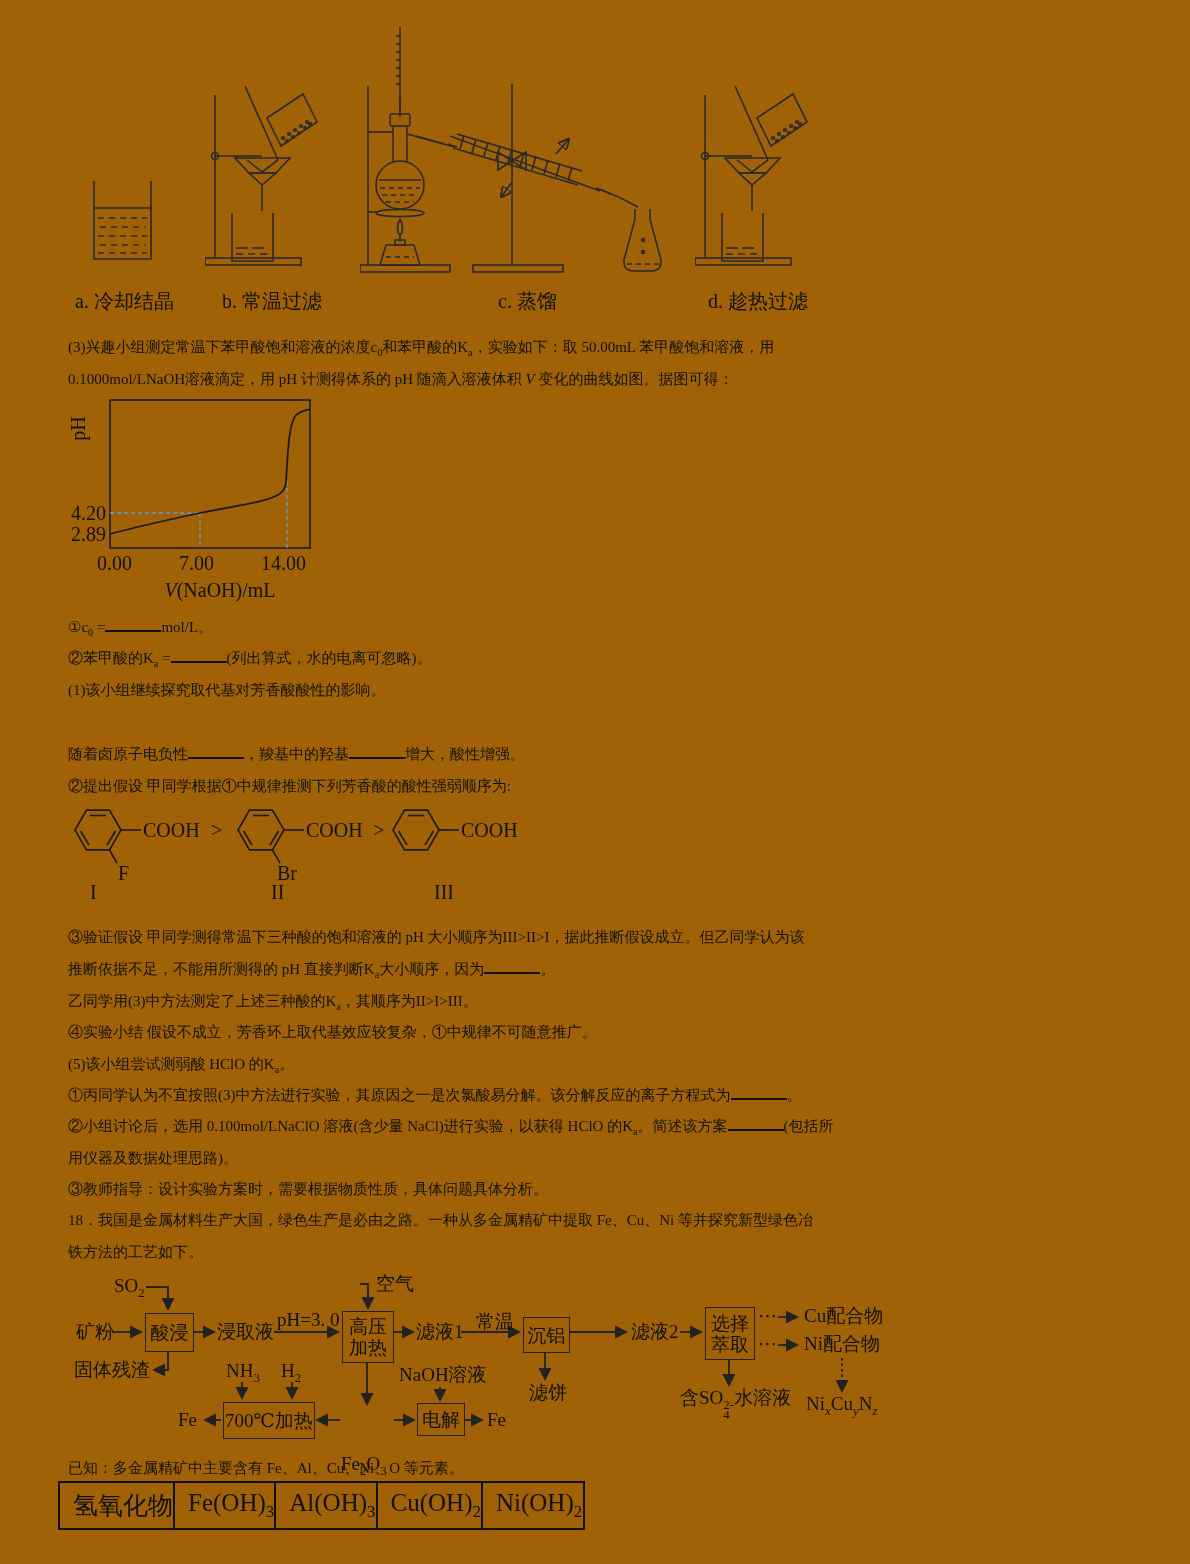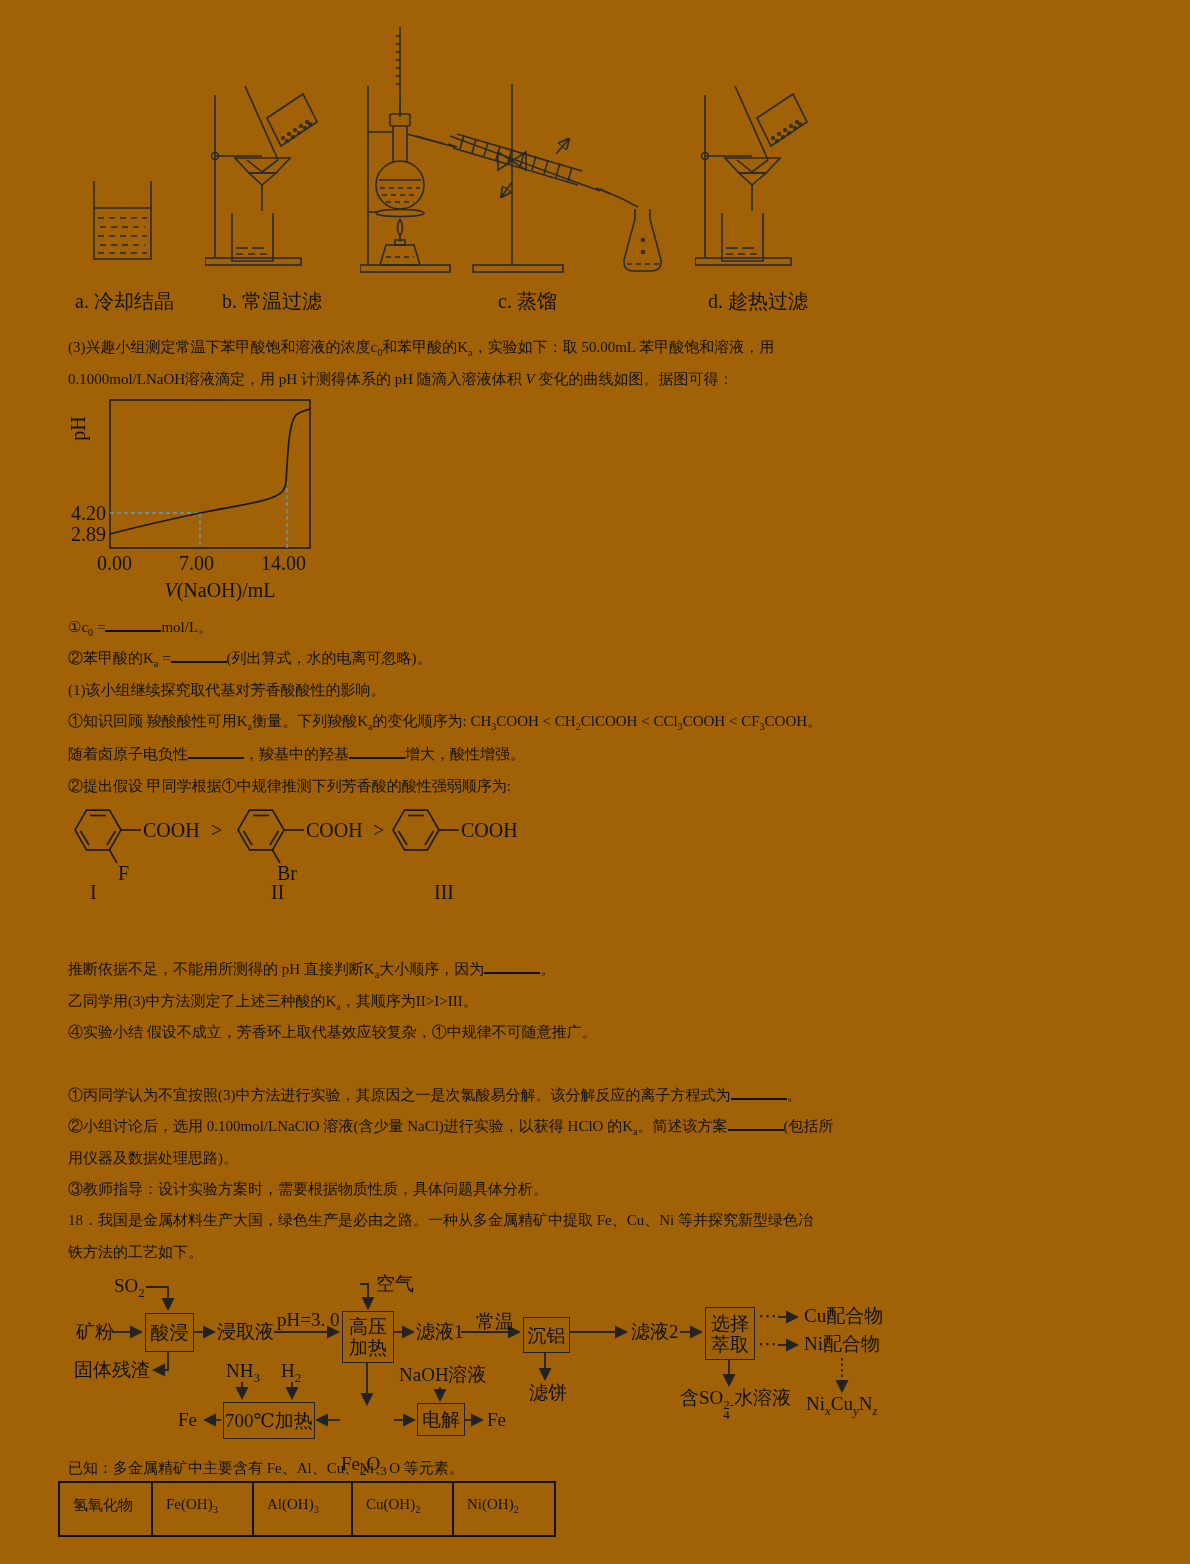--- a/index.html
+++ b/index.html
@@ -22,21 +22,21 @@
   
   .structs{position:absolute;left:60px;top:800px;width:540px;height:105px;}
   .slbl{position:absolute;font-size:20px;white-space:nowrap;}
   
   .flow{position:absolute;left:60px;top:1270px;width:900px;height:165px;font-size:19px;}
   .fbox{position:absolute;border:1.8px solid #222;display:flex;align-items:center;
         justify-content:center;text-align:center;line-height:21px;white-space:pre-line;}
   .flbl{position:absolute;white-space:nowrap;line-height:20px;}
   
   .ktable{position:absolute;left:58px;top:1481px;border-collapse:collapse;table-layout:fixed;}
-  .ktable td{border:2.2px solid #111;height:44px;font-size:15px;padding:0 0 8px 13px;
+  .ktable td{border:2.2px solid #111;height:44px;font-size:25px;padding:0 0 1px 13px;
              vertical-align:middle;white-space:nowrap;}
 </style>
 </head>
 <body>
 
 <div class="page">
 
   <div class="apparatus">
 
     <svg class="figsvg" style="left:30px;top:155px;" width="65" height="92" viewBox="0 0 65 92">
@@ -212,21 +212,20 @@
     <span class="glbl" style="left:2px;top:130px;width:44px;text-align:right;">2.89</span>
     <span class="glbl" style="left:37px;top:159px;">0.00</span>
     <span class="glbl" style="left:119px;top:159px;">7.00</span>
     <span class="glbl" style="left:201px;top:159px;">14.00</span>
     <span class="glbl" style="left:75px;top:186px;width:170px;text-align:center;"><i>V</i>(NaOH)/mL</span>
   </div>
 
   <div class="line" style="top:614px;">①c<sub>0</sub> =<span class="blank"></span>mol/L。</div>
   <div class="line" style="top:645px;">②苯甲酸的K<sub>a</sub> =<span class="blank"></span>(列出算式，水的电离可忽略)。</div>
   <div class="line" style="top:677px;">(1)该小组继续探究取代基对芳香酸酸性的影响。</div>
-  <div class="line" style="top:708px;">①知识回顾  羧酸酸性可用K<sub>a</sub>衡量。下列羧酸K<sub>a</sub>的变化顺序为: CH<sub>3</sub>COOH &lt; CH<sub>2</sub>ClCOOH &lt; CCl<sub>3</sub>COOH &lt; CF<sub>3</sub>COOH。</div>
   <div class="line" style="top:741px;">随着卤原子电负性<span class="blank"></span>，羧基中的羟基<span class="blank"></span>增大，酸性增强。</div>
   <div class="line" style="top:773px;">②提出假设  甲同学根据①中规律推测下列芳香酸的酸性强弱顺序为:</div>
 
   <div class="structs">
     <svg width="540" height="105" viewBox="0 0 540 105">
       <g fill="none" stroke="#1a1a1a" stroke-width="1.6">
 
         <polygon points="61,30 49.5,10.1 26.5,10.1 15,30 26.5,49.9 49.5,49.9"></polygon>
         <line x1="30" y1="15.5" x2="46" y2="15.5"></line>
         <line x1="20.5" y1="31" x2="29" y2="45"></line>
@@ -253,23 +252,25 @@
     <span class="slbl" style="left:246px;top:19px;">COOH</span>
     <span class="slbl" style="left:313px;top:19px;">&gt;</span>
     <span class="slbl" style="left:401px;top:19px;">COOH</span>
     <span class="slbl" style="left:58px;top:62px;">F</span>
     <span class="slbl" style="left:217px;top:62px;">Br</span>
     <span class="slbl" style="left:30px;top:81px;">I</span>
     <span class="slbl" style="left:211px;top:81px;">II</span>
     <span class="slbl" style="left:374px;top:81px;">III</span>
   </div>
 
+  <div class="line" style="top:924px;">③验证假设  甲同学测得常温下三种酸的饱和溶液的 pH 大小顺序为III&gt;II&gt;I，据此推断假设成立。但乙同学认为该</div>
   <div class="line" style="top:956px;">推断依据不足，不能用所测得的 pH 直接判断K<sub>a</sub>大小顺序，因为<span class="blank"></span>。</div>
   <div class="line" style="top:988px;">乙同学用(3)中方法测定了上述三种酸的K<sub>a</sub>，其顺序为II&gt;I&gt;III。</div>
   <div class="line" style="top:1019px;">④实验小结  假设不成立，芳香环上取代基效应较复杂，①中规律不可随意推广。</div>
+  <div class="line" style="top:1051px;">(5)该小组尝试测弱酸 HClO 的K<sub>a</sub>。</div>
   <div class="line" style="top:1082px;">①丙同学认为不宜按照(3)中方法进行实验，其原因之一是次氯酸易分解。该分解反应的离子方程式为<span class="blank"></span>。</div>
   <div class="line" style="top:1113px;">②小组讨论后，选用 0.100mol/LNaClO 溶液(含少量 NaCl)进行实验，以获得 HClO 的K<sub>a</sub>。简述该方案<span class="blank"></span>(包括所</div>
   <div class="line" style="top:1145px;">用仪器及数据处理思路)。</div>
   <div class="line" style="top:1176px;">③教师指导：设计实验方案时，需要根据物质性质，具体问题具体分析。</div>
   <div class="line" style="top:1207px;">18．我国是金属材料生产大国，绿色生产是必由之路。一种从多金属精矿中提取 Fe、Cu、Ni 等并探究新型绿色冶</div>
   <div class="line" style="top:1239px;">铁方法的工艺如下。</div>
 
   <div class="flow">
     <svg style="position:absolute;left:0;top:0;" width="900" height="165" viewBox="0 0 900 165">
       <defs>

